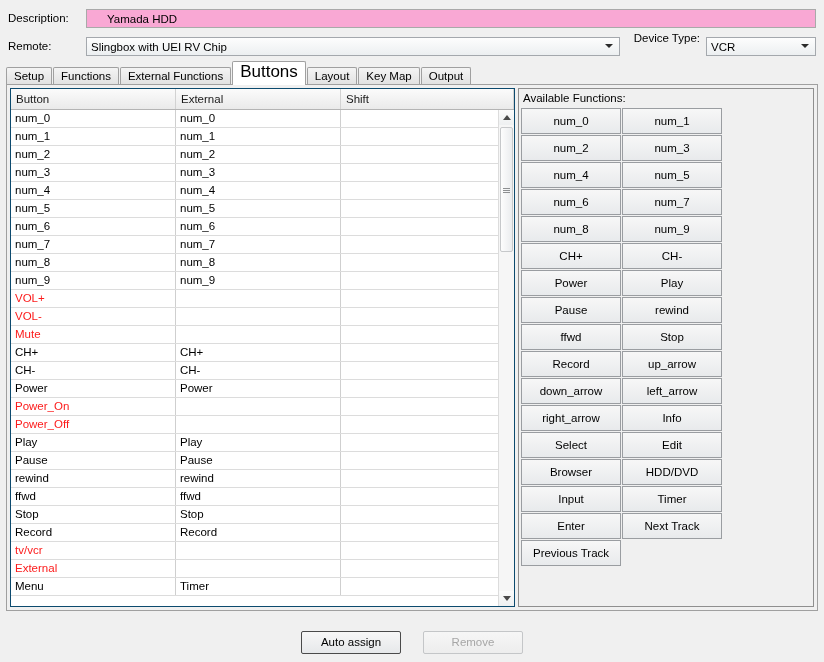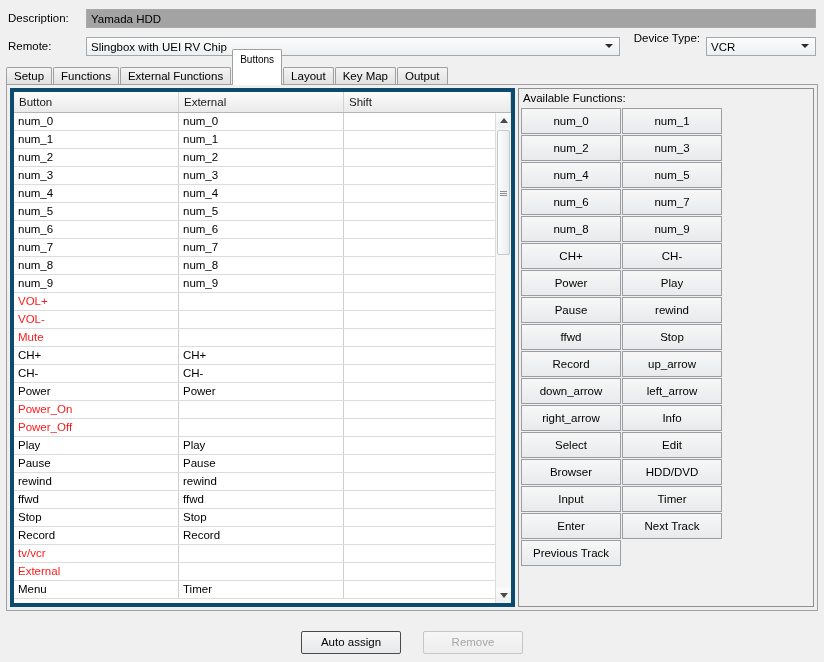--- a/index.html
+++ b/index.html
@@ -12,22 +12,22 @@
     overflow:hidden;
   }
   .app{position:relative;width:824px;height:662px;box-sizing:border-box;}
 
   
   .form-area{padding:8px 8px 0 8px;}
   .form-row{display:flex;align-items:center;height:20px;margin-bottom:8px;}
   .form-label{width:78px;flex:0 0 78px;font-size:11.5px;color:#000;}
   .textbox{
     flex:1;height:19px;line-height:19px;
-    background:#a3a3a3;border:1px solid #a9a9a9;
-    box-sizing:border-box;padding:0 4px;font-size:11.5px;color:#000;
+    background:#f9a8d4;border:1px solid #a9a9a9;
+    box-sizing:border-box;padding:0 20px;font-size:11.5px;color:#000;
     white-space:nowrap;overflow:hidden;
   }
   .combo{
     position:relative;height:19px;line-height:19px;
     background:linear-gradient(#fdfdfd,#eceff1);
     border:1px solid #a4a8ad;box-sizing:border-box;
     padding:0 22px 0 4px;font-size:11.5px;color:#000;
     white-space:nowrap;overflow:hidden;
   }
   .combo .arrow{
@@ -42,38 +42,38 @@
   
   .tabstrip{position:relative;height:20px;margin:2px 0 0 6px;display:flex;align-items:flex-end;}
   .tab{
     height:17px;line-height:17px;padding:0 7px;
     background:linear-gradient(#f4f4f4,#e2e2e2);
     border:1px solid #a0a0a0;border-bottom:none;
     margin-right:1px;font-size:11.5px;color:#000;
     border-radius:2px 2px 0 0;box-sizing:border-box;
   }
   .tab.active{
-    height:36px;line-height:19px;background:#fff;
+    height:24px;line-height:19px;background:#fff;
     border-color:#a0a0a0;position:relative;z-index:3;
-    font-size:10px;margin-bottom:-1px;
+    font-size:17px;margin-bottom:-1px;
   }
 
   
   .panel{
     position:relative;margin:0 6px;height:527px;
     background:#f0f0f0;border:1px solid #a0a0a0;
     box-sizing:border-box;
     display:flex;
   }
 
   
   .gridwrap{
     position:relative;width:505px;flex:0 0 505px;
     margin:3px 0 0 3px;
-    background:#fff;border:4px solid #0c4a6e;
+    background:#fff;border:1px solid #0c4a6e;
     box-sizing:border-box;height:519px;
     display:flex;flex-direction:column;overflow:hidden;
   }
   .grid-header{
     display:flex;height:21px;flex:0 0 21px;
     background:linear-gradient(#fbfbfb,#eaeaea);
     border-bottom:1px solid #b4b4b4;box-sizing:border-box;
   }
   .grid-header .hc{
     line-height:20px;padding-left:5px;font-size:11.5px;color:#1a1a1a;

